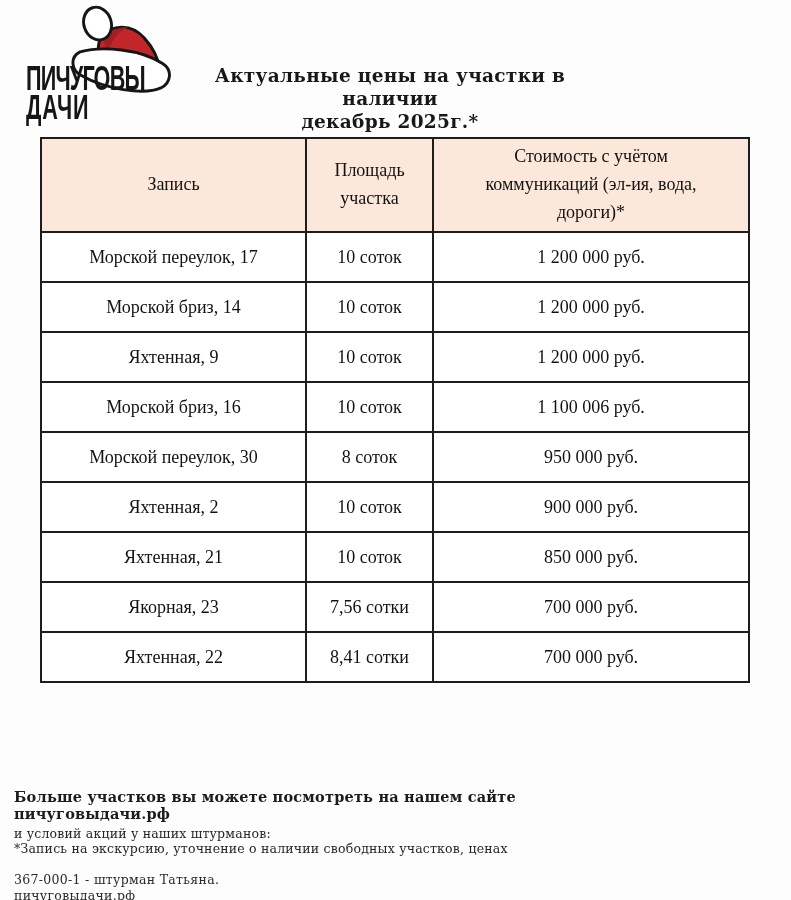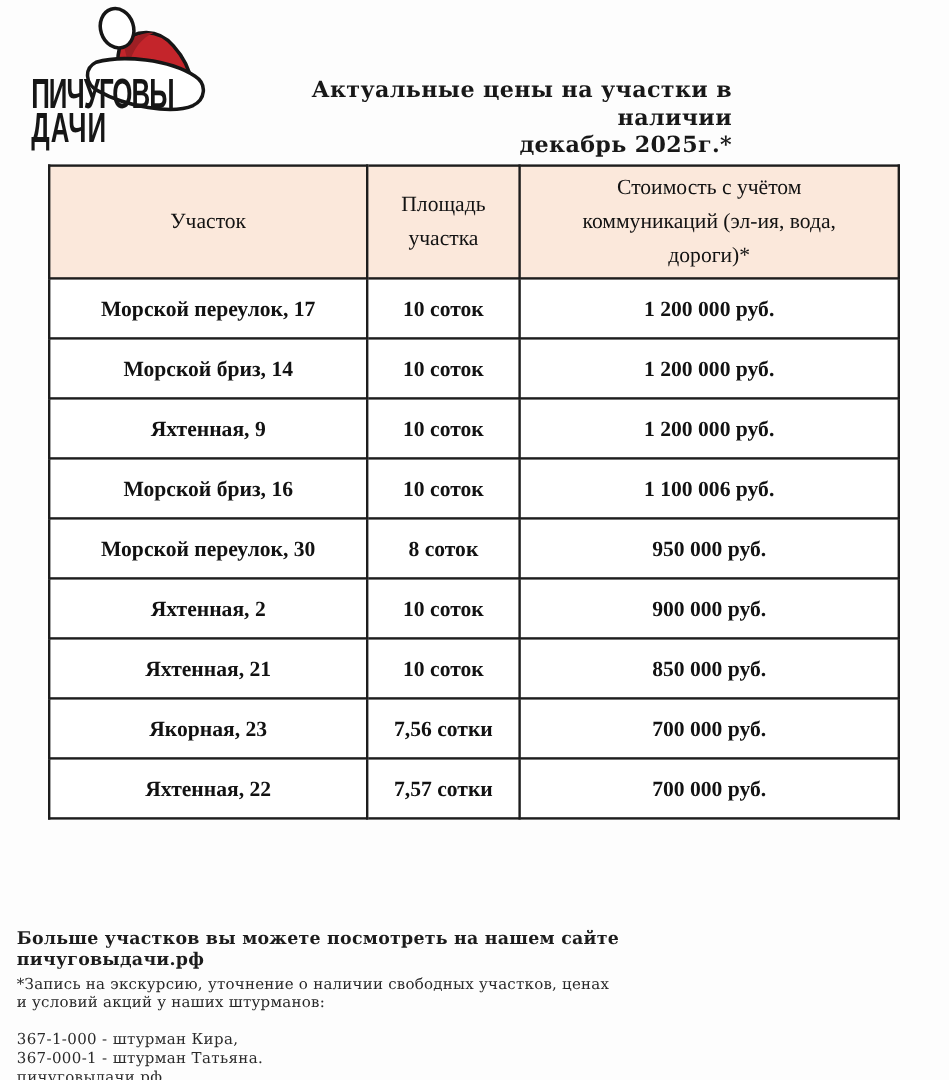--- a/index.html
+++ b/index.html
@@ -25,21 +25,21 @@
     color:#161616;
     transform:scale(0.80,1.30);
     transform-origin:0 0;
     white-space:nowrap;
   }
   .logo-text .l2 { letter-spacing:1px; }
 
   
   .title {
     position:absolute; left:170px; top:64px; width:440px;
-    text-align:right;
+    text-align:center;
     font-family:"DejaVu Serif", serif;
     font-weight:bold;
     font-size:18.5px;
     line-height:1.25;
     letter-spacing:0.3px;
     color:#181818;
   }
 
   
   table.price-table {
@@ -48,21 +48,20 @@
     border-collapse:collapse;
     table-layout:fixed;
     background:#ffffff;
   }
   .price-table th, .price-table td {
     border:2px solid #1d1d1d;
     text-align:center;
     vertical-align:middle;
     font-family:"Liberation Serif", serif;
     color:#121212;
-    font-weight:bold;
   }
   .price-table th {
     background:#fbe8db;
     height:94px;
     font-weight:normal;
     font-size:18px;
     line-height:1.55;
     padding:0 26px;
   }
   .price-table td {
@@ -70,21 +69,21 @@
     font-size:18px;
     padding:0 6px;
   }
 
   
   .footer {
     position:absolute; left:14px; top:774px; width:640px;
     font-family:"DejaVu Serif", serif;
     color:#1c1c1c;
   }
-  .footer-bold { font-weight:bold; font-size:14.5px; line-height:1.18; letter-spacing:0.2px; }
+  .footer-bold { font-weight:bold; font-size:14.5px; line-height:1.18; letter-spacing:0.2px;margin-top:14px; }
   .footer-note { font-size:12.5px; line-height:1.22; margin-top:4px; color:#262626; letter-spacing:0.2px; }
   .footer-contacts { margin-top:15px; font-size:12.5px; line-height:1.28; color:#2a2a2a; letter-spacing:0.3px; }
 </style>
 </head>
 <body>
 
 <div class="logo">
   <svg class="logo-hat" viewBox="0 0 106 92" xmlns="http://www.w3.org/2000/svg">
 
     <path d="M 30 34 C 42 20, 62 20, 75 35 C 84 45, 89 56, 91 67 L 34 76 C 27 59, 26 45, 30 34 Z" fill="#c4252b" stroke="#161616" stroke-width="3" stroke-linejoin="round"></path>
@@ -106,21 +105,21 @@
 </div>
 
 <table class="price-table">
   <colgroup>
     <col style="width:265px">
     <col style="width:127px">
     <col style="width:316px">
   </colgroup>
   <thead>
     <tr>
-      <th>Участок</th>
+      <th>Запись</th>
       <th>Площадь участка</th>
       <th>Стоимость с учётом коммуникаций (эл-ия, вода, дороги)*</th>
     </tr>
   </thead>
   <tbody>
     <tr>
       <td>Морской переулок, 17</td>
       <td>10 соток</td>
       <td>1 200 000 руб.</td>
     </tr>
@@ -154,33 +153,32 @@
       <td>10 соток</td>
       <td>850 000 руб.</td>
     </tr>
     <tr>
       <td>Якорная, 23</td>
       <td>7,56 сотки</td>
       <td>700 000 руб.</td>
     </tr>
     <tr>
       <td>Яхтенная, 22</td>
-      <td>7,57 сотки</td>
+      <td>8,41 сотки</td>
       <td>700 000 руб.</td>
     </tr>
   </tbody>
 </table>
 
 <div class="footer">
   <div class="footer-bold">
     <div>Больше участков вы можете посмотреть на нашем сайте</div>
     <div>пичуговыдачи.рф</div>
   </div>
   <div class="footer-note">
+    <div>и условий акций у наших штурманов:</div>
     <div>*Запись на экскурсию, уточнение о наличии свободных участков, ценах</div>
-    <div>и условий акций у наших штурманов:</div>
   </div>
   <div class="footer-contacts">
-    <div>367-1-000 - штурман Кира,</div>
     <div>367-000-1 - штурман Татьяна.</div>
     <div>пичуговыдачи.рф</div>
   </div>
 </div>
 
 </body></html>

